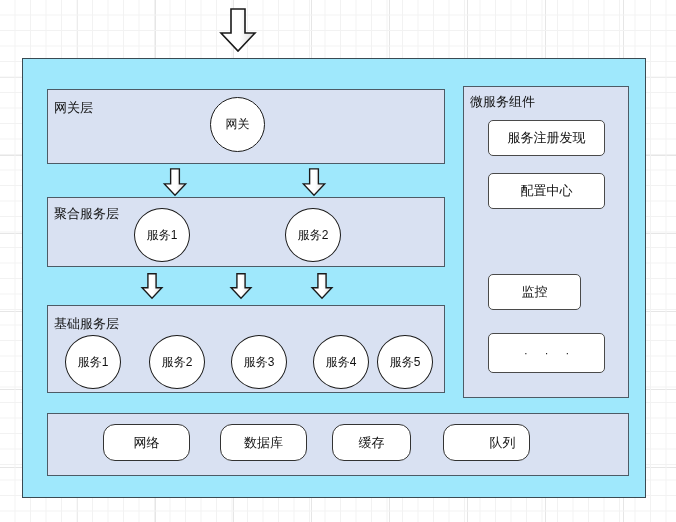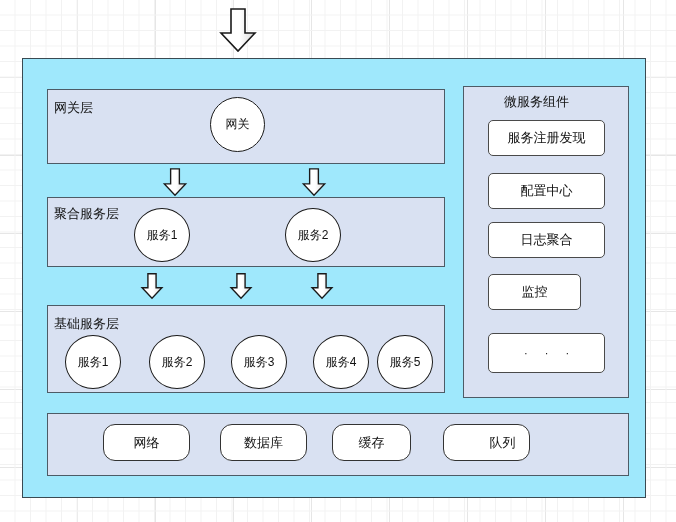--- a/index.html
+++ b/index.html
@@ -143,25 +143,24 @@
 
   <div class="panel" style="left:47px;top:305px;width:398px;height:88px;"></div>
   <div class="panel-title" style="left:54px;top:317px;">基础服务层</div>
   <div class="circle" style="left:65px;top:335px;width:56px;height:54px;">服务1</div>
   <div class="circle" style="left:149px;top:335px;width:56px;height:54px;">服务2</div>
   <div class="circle" style="left:231px;top:335px;width:56px;height:54px;">服务3</div>
   <div class="circle" style="left:313px;top:335px;width:56px;height:54px;">服务4</div>
   <div class="circle" style="left:377px;top:335px;width:56px;height:54px;">服务5</div>
 
   <div class="panel" style="left:463px;top:86px;width:166px;height:312px;"></div>
-  <div class="panel-title" style="left:470px;top:95px;margin-left:34px;">微服务组件</div>
+  <div class="panel-title" style="left:470px;top:95px;">微服务组件</div>
 
   <div class="chip" style="left:488px;top:173px;width:117px;height:36px;">配置中心</div>
   <div class="chip" style="left:488px;top:120px;width:117px;height:36px;">服务注册发现</div>
-  <div class="chip" style="left:488px;top:222px;width:117px;height:36px;">日志聚合</div>
   <div class="chip" style="left:488px;top:274px;width:93px;height:36px;">监控</div>
   <div class="chip dots" style="left:488px;top:333px;width:117px;height:40px;">· · ·</div>
 
   <div class="panel" style="left:47px;top:413px;width:582px;height:63px;"></div>
   <div class="chip square" style="left:103px;top:424px;width:87px;height:37px;">网络</div>
   <div class="chip square" style="left:220px;top:424px;width:87px;height:37px;">数据库</div>
   <div class="chip square" style="left:332px;top:424px;width:79px;height:37px;">缓存</div>
   <div class="chip square" style="left:443px;top:424px;width:87px;height:37px;padding-left:32px;">队列</div>
 
 </div>

